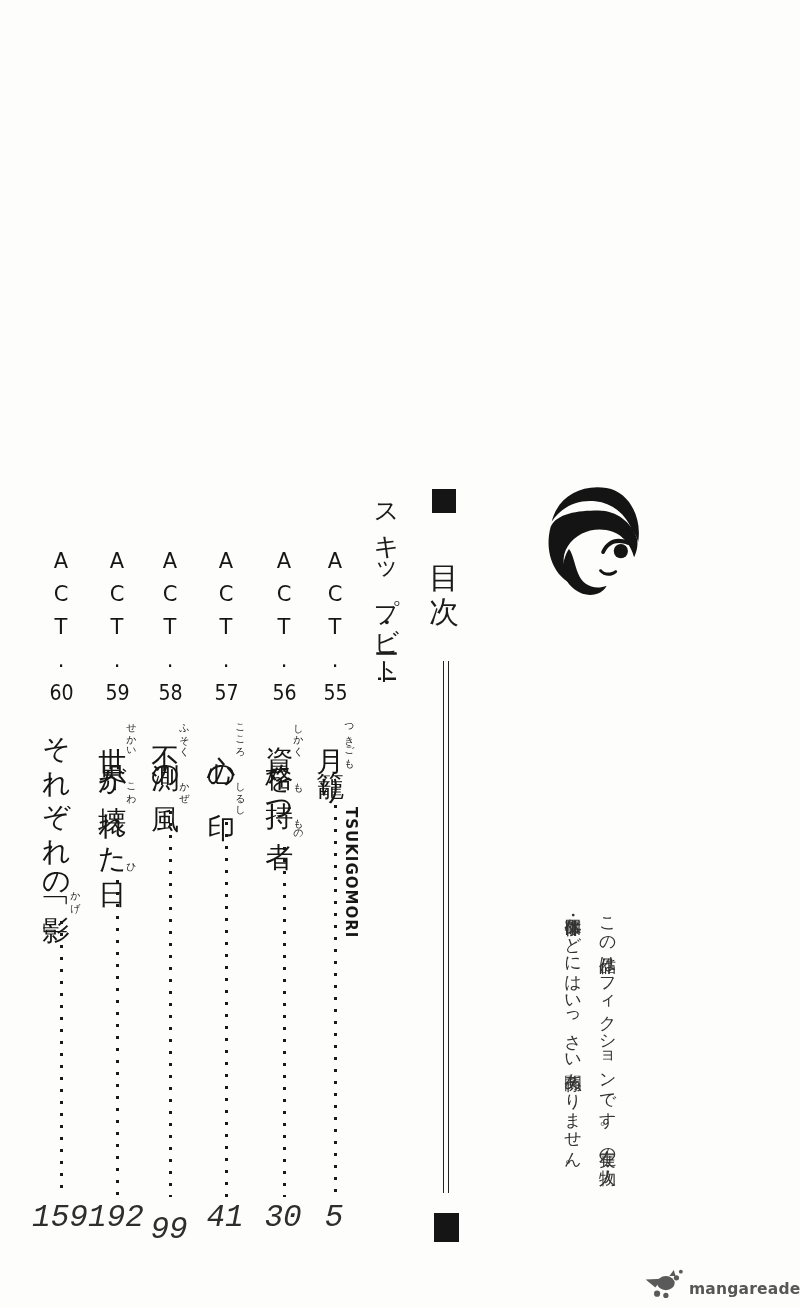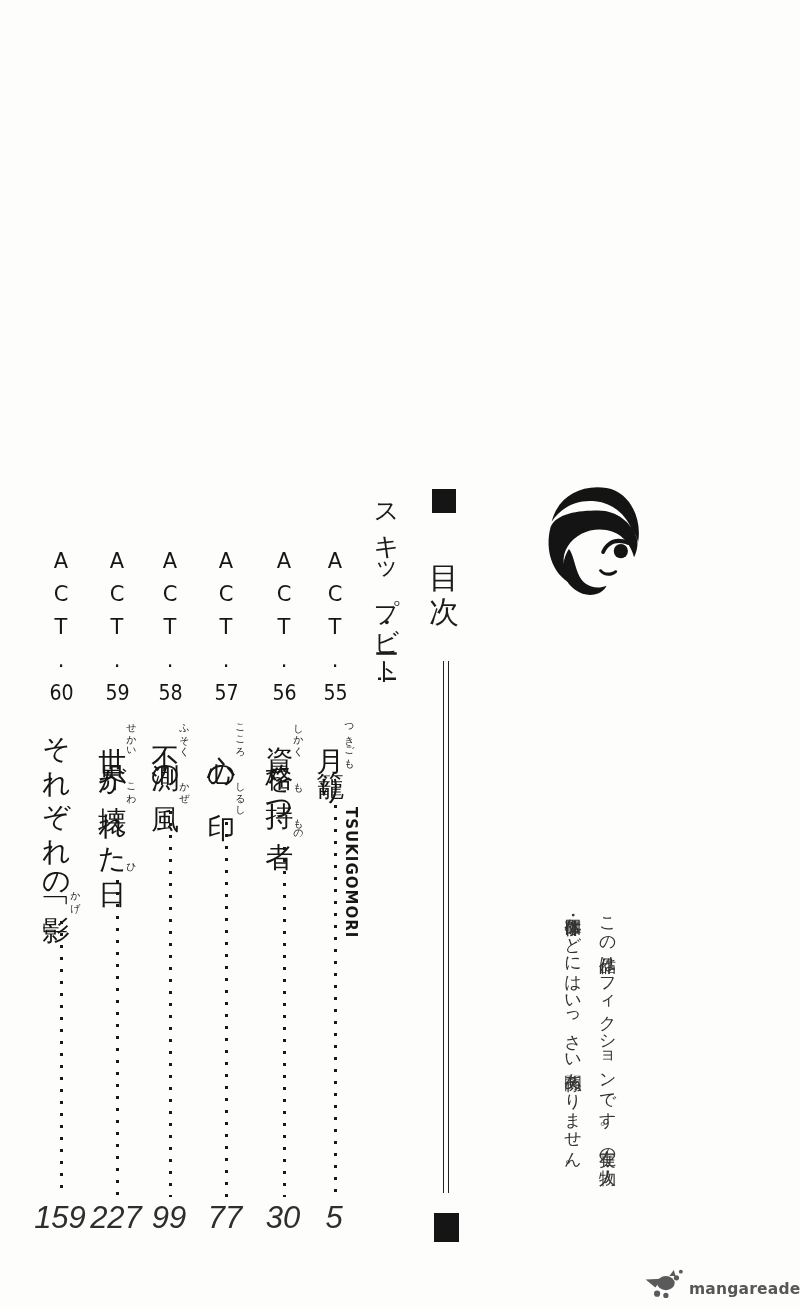--- a/index.html
+++ b/index.html
@@ -36,21 +36,21 @@
   .chapter-title { writing-mode:vertical-rl; font-size:28px; line-height:1;
     letter-spacing:2px; margin-top:14px; color:#161616; }
   .chapter-title rt { font-size:10px; letter-spacing:0; color:#222; }
   .leader-wrap { flex:1 1 auto; position:relative; width:100%;
     display:flex; justify-content:center; margin-top:13px; }
   .leader { width:3px;
     background:repeating-linear-gradient(to bottom,#191919 0 3px,transparent 3px 12px); }
   .romaji { position:absolute; left:calc(50% + 7px); top:2px;
     writing-mode:vertical-rl; font-size:15px; font-weight:700; letter-spacing:1px; color:#161616; }
   .pagenum { position:absolute; top:1200px; width:70px; text-align:center;
-    font-family:Liberation Sans, sans-serif; font-style:italic; font-size:31px; color:#2e2e2e; }
+    font-family:Liberation Mono, monospace; font-style:italic; font-size:31px; color:#2e2e2e; }
 
   
   .disclaimer { position:absolute; left:563px; top:906px; height:340px;
     writing-mode:vertical-rl; font-family:"Liberation Serif", serif;
     font-size:17px; line-height:1.15; color:#333; }
   .disclaimer .line + .line { margin-block-start:15px; }
 
   
   .logo { position:absolute; left:543px; top:484px; width:115px; height:120px; }
   .watermark { position:absolute; left:643px; top:1268px; display:flex;
@@ -103,37 +103,37 @@
         </div>
       </div>
       <div class="pagenum" style="left: 248px;">30</div>
       <div class="toc-col" style="left: 197px;">
         <span class="act v upright">ACT.<span class="tcu">57</span></span>
         <span class="chapter-title"><ruby>心<rt>こころ</rt></ruby>の<ruby>印<rt>しるし</rt></ruby></span>
         <div class="leader-wrap">
           <div class="leader"></div>
         </div>
       </div>
-      <div class="pagenum" style="left: 190px;">77</div>
+      <div class="pagenum" style="left: 190px;">41</div>
       <div class="toc-col" style="left: 141px;">
         <span class="act v upright">ACT.<span class="tcu">58</span></span>
         <span class="chapter-title"><ruby>不測<rt>ふそく</rt></ruby>の<ruby>風<rt>かぜ</rt></ruby></span>
         <div class="leader-wrap">
           <div class="leader"></div>
         </div>
       </div>
-      <div class="pagenum" style="left: 134px;">99</div>
+      <div class="pagenum" style="left: 134px; margin-top: 12px;">99</div>
       <div class="toc-col" style="left: 88px;">
         <span class="act v upright">ACT.<span class="tcu">59</span></span>
         <span class="chapter-title"><ruby>世界<rt>せかい</rt></ruby>が<ruby>壊<rt>こわ</rt></ruby>れた<ruby>日<rt>ひ</rt></ruby></span>
         <div class="leader-wrap">
           <div class="leader"></div>
         </div>
       </div>
-      <div class="pagenum" style="left: 81px;">227</div>
+      <div class="pagenum" style="left: 81px;">192</div>
       <div class="toc-col" style="left: 32px;">
         <span class="act v upright">ACT.<span class="tcu">60</span></span>
         <span class="chapter-title">それぞれの「<ruby>影<rt>かげ</rt></ruby>」</span>
         <div class="leader-wrap">
           <div class="leader"></div>
         </div>
       </div>
       <div class="pagenum" style="left: 25px;">159</div>
     </div>
 

